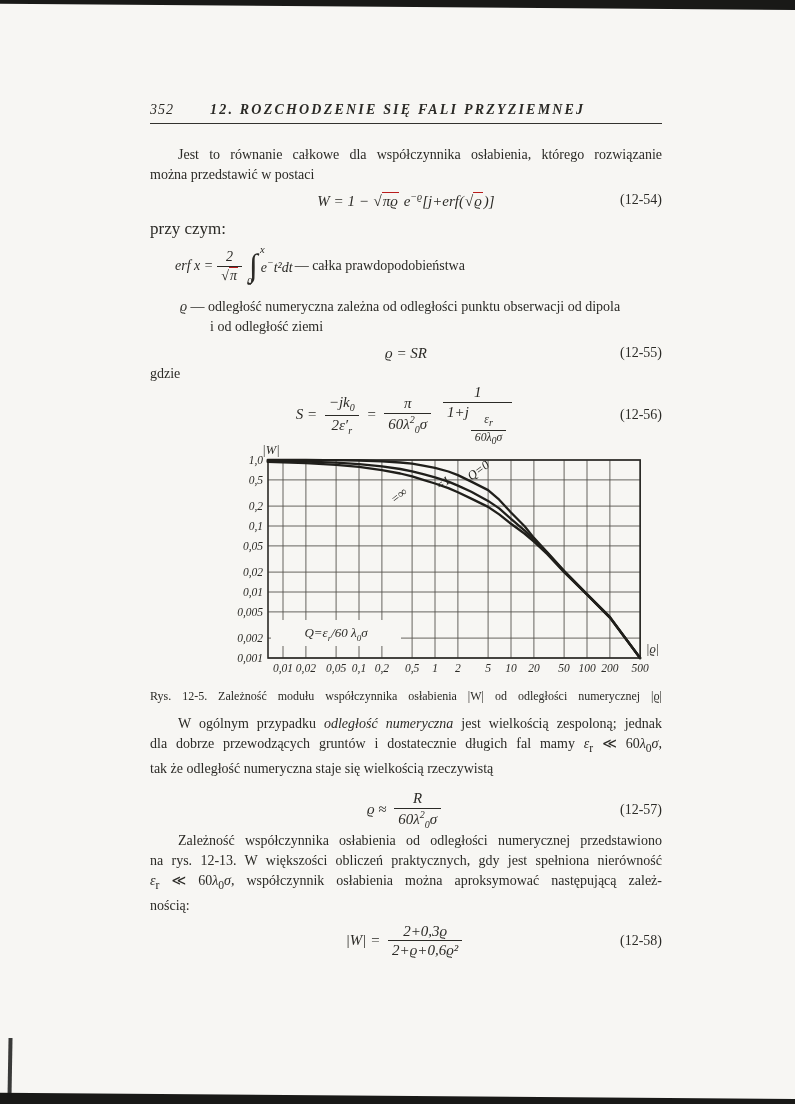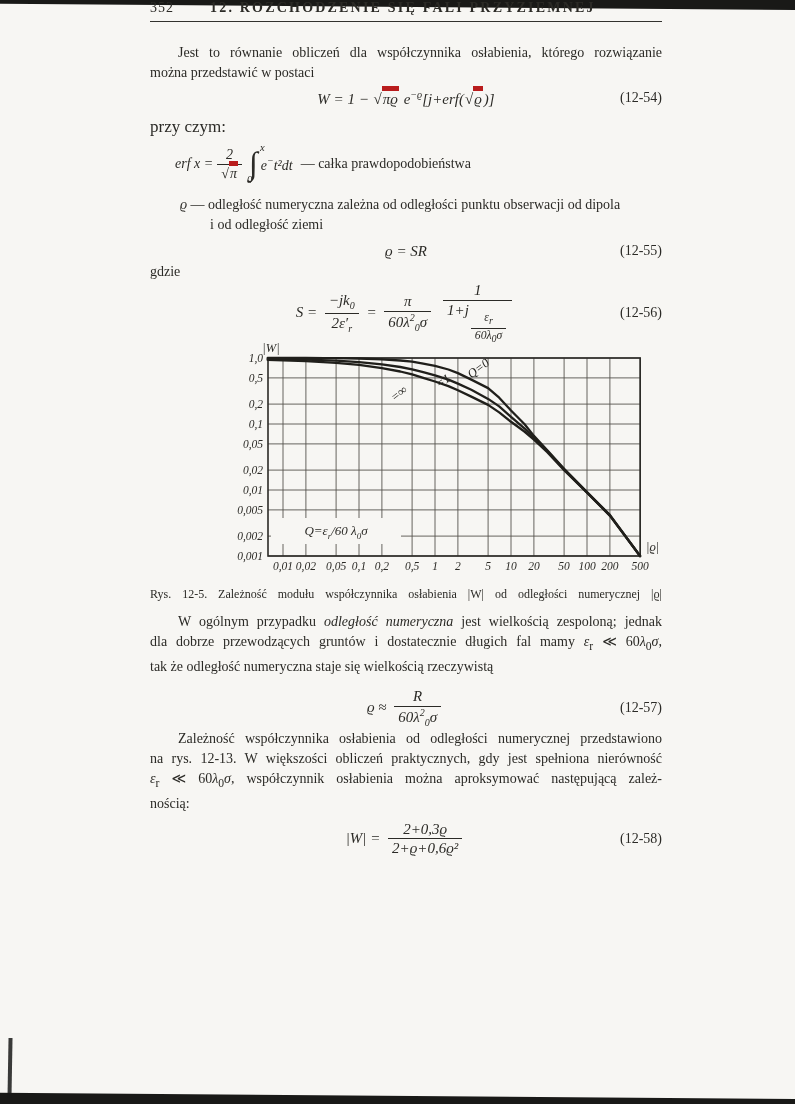--- a/index.html
+++ b/index.html
@@ -6,42 +6,42 @@
   body{width:795px;height:1104px;position:relative;background:#f7f6f3;overflow:hidden;
        font-family:"Liberation Serif","DejaVu Serif",serif;color:#2b2a26;}
   .scan-edge{position:absolute;background:#191917;}
   .edge-top{left:-10px;top:-7px;width:820px;height:14px;transform:rotate(0.45deg);}
   .edge-bottom{left:-10px;bottom:-7px;width:820px;height:15px;transform:rotate(0.45deg);}
   .edge-left{left:8px;bottom:6px;width:4px;height:60px;transform:rotate(1deg);opacity:.85;}
 
   .content{position:absolute;left:150px;top:0;width:512px;}
 
   
-  .header{display:grid;grid-template-columns:60px 1fr 60px;align-items:baseline;}
+  .header{margin-top:102px;display:grid;grid-template-columns:60px 1fr 60px;align-items:baseline;font-style:italic;}
   .pagenum{font-size:14px;letter-spacing:1px;}
   .running{text-align:left;font-size:14px;letter-spacing:2.2px;font-weight:bold;}
   .rule{margin-top:5px;border-bottom:1.4px solid #33322e;}
 
   
   .para{font-size:14px;line-height:20px;}
   .pline{text-align:justify;text-align-last:justify;}
   .pline.last{text-align-last:left;}
   .pline.indent{text-indent:28px;}
   .p1{margin-top:21px;}
   .p2{margin-top:10px;}
   .p3{margin-top:8px;}
 
   
   .eqrow{display:grid;grid-template-columns:1fr auto 1fr;align-items:center;}
   .eqno{justify-self:end;font-style:normal;font-size:14px;}
   .formula{font-style:italic;font-size:15px;white-space:nowrap;}
   .formula sup{font-size:10px;}
   .formula sub{font-size:10px;}
   .rm{font-style:normal;}
-  .ov{border-top:5px solid #b91c1c;padding:0 1px;}
+  .ov{border-top:1px solid #b91c1c;padding:0 1px;}
   .sqrt{margin:0 1px;}
   .frac{display:inline-flex;flex-direction:column;vertical-align:middle;text-align:center;margin:0 4px;line-height:1.25;}
   .fnum{padding:0 4px;}
   .fden{border-top:1.1px solid #2b2a26;padding:0 4px;}
   .frac.small{font-size:0.78em;margin:0 2px;vertical-align:-6px;}
   .eq54{margin-top:4px;height:22px;}
   .przy{margin-top:8px;font-size:17px;}
   .erfrow{margin-top:0px;height:54px;display:flex;align-items:center;padding-left:25px;font-size:14px;}
   .intwrap{display:inline-flex;flex-direction:column;align-items:center;line-height:1;margin:0 3px;}
   .intsign{font-size:32px;line-height:.85;}
@@ -81,21 +81,21 @@
 <div class="content">
 
   <div class="header">
     <span class="pagenum">352</span>
     <span class="running">12. ROZCHODZENIE SIĘ FALI PRZYZIEMNEJ</span>
     <span></span>
   </div>
   <div class="rule"></div>
 
   <div class="para p1">
-    <div class="pline indent">Jest to równanie obliczeń dla współczynnika osłabienia, którego rozwiązanie</div>
+    <div class="pline indent">Jest to równanie całkowe dla współczynnika osłabienia, którego rozwiązanie</div>
     <div class="pline last">można przedstawić w postaci</div>
   </div>
 
   <div class="eqrow eq54">
     <span></span>
     <span class="formula">
       <span>W = 1 − </span><span class="sqrt">√<span class="ov">πϱ</span></span><span> e<sup>−ϱ</sup>[j+erf(</span><span class="sqrt">√<span class="ov">ϱ</span></span><span>)]</span>
     </span>
     <span class="eqno">(12-54)</span>
   </div>
@@ -107,21 +107,21 @@
     <span class="frac">
       <span class="fnum">2</span>
       <span class="fden">√<span class="ov">π</span></span>
     </span>
     <span class="intwrap">
       <span class="intlim top">x</span>
       <span class="intsign">∫</span>
       <span class="intlim bot">0</span>
     </span>
     <span>e<sup>−</sup>t²dt</span>
-    <span class="rm" style="margin-left:8px;">— całka prawdopodobieństwa</span>
+    <span class="rm" style="margin-left:2px;">— całka prawdopodobieństwa</span>
   </div>
 
   <div class="rho-def">
     <div><i>ϱ</i> — odległość numeryczna zależna od odległości punktu obserwacji od dipola</div>
     <div class="cont">i od odległość ziemi</div>
   </div>
 
   <div class="eqrow eq55">
     <span></span>
     <span class="formula">ϱ = SR</span>

